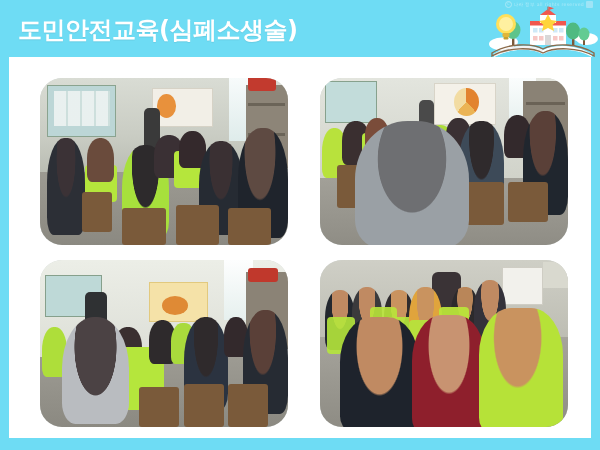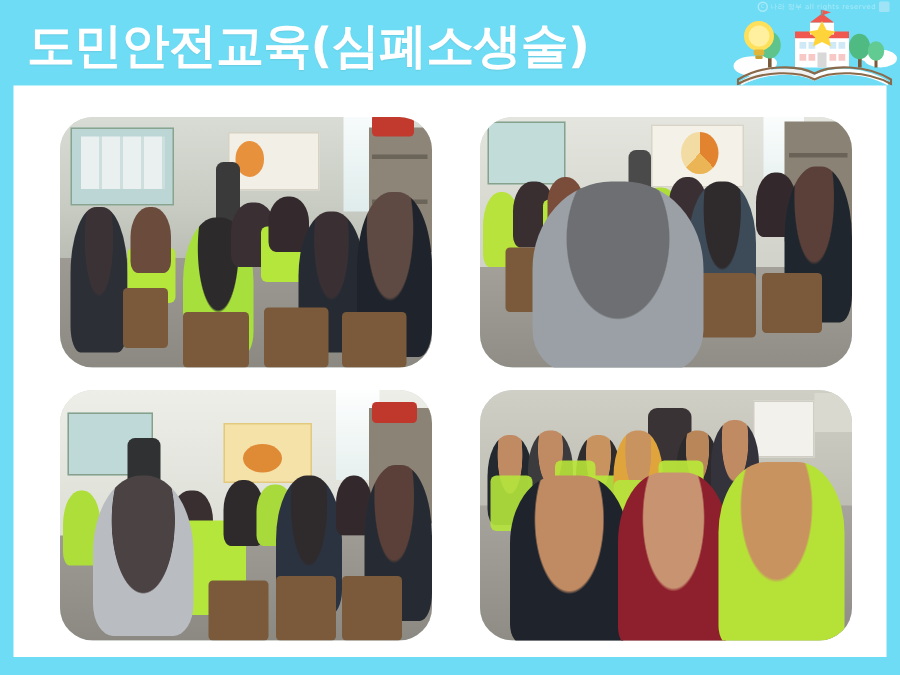--- a/index.html
+++ b/index.html
@@ -25,21 +25,21 @@
     left: 0; top: 0;
     width: 600px; height: 57px;
     background: #6edcf4;
     overflow: hidden;
   }
 
   .slide-title {
     position: absolute;
     left: 18px;
     top: 14px;
-    font-size: 32px;
+    font-size: 24px;
     line-height: 32px;
     font-weight: bold;
     color: #ffffff;
     letter-spacing: -0.5px;
     white-space: nowrap;
     text-shadow: 0 1px 1px rgba(0,0,0,0.07);
   }
 
   .copyright-line {
     position: absolute;

